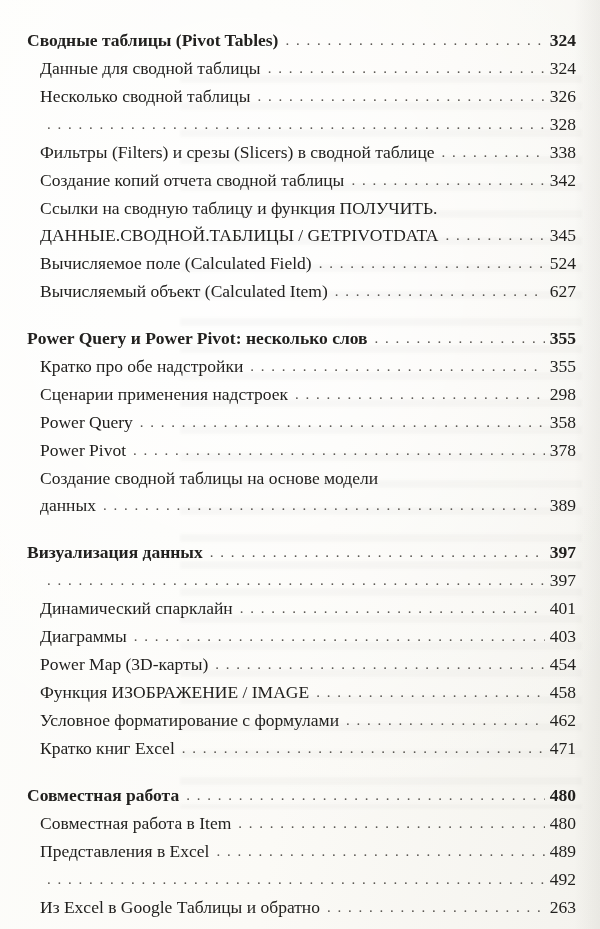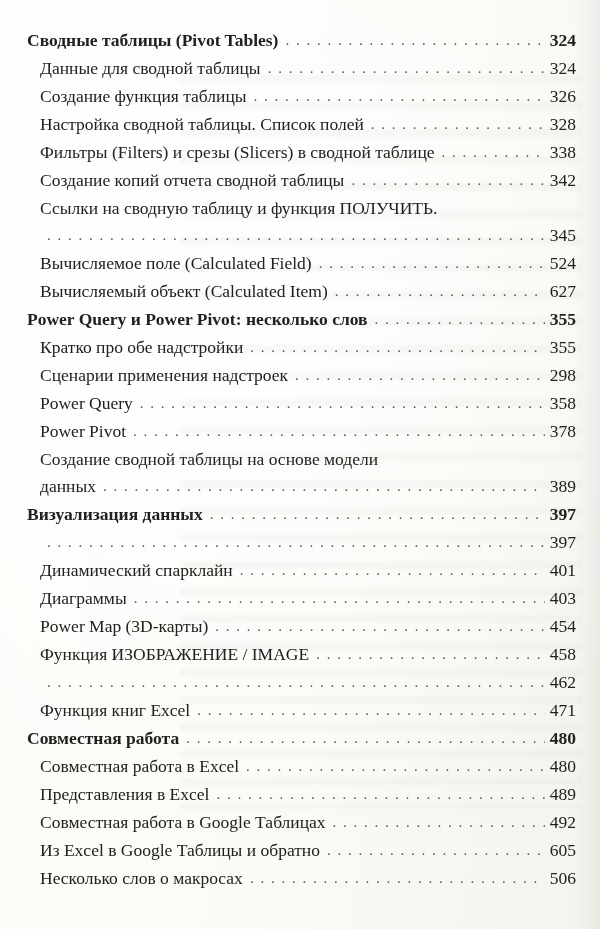--- a/index.html
+++ b/index.html
@@ -34,21 +34,21 @@
     opacity: 0.055;
     filter: blur(1.2px);
     pointer-events: none;
   }
   .edge-shade {
     position: absolute; top: 0; right: 0; bottom: 0; width: 26px; z-index: 1;
     background: linear-gradient(90deg, rgba(0,0,0,0) 0%, rgba(60,55,45,0.06) 100%);
     pointer-events: none;
   }
   .toc { position: relative; z-index: 2; }
-  .toc-section + .toc-section { }
+  .toc-section + .toc-section { margin-top: 19px; }
   .toc-entry {
     padding-left: 13px;
     font-size: 17.5px;
     line-height: 27px;
     font-weight: normal;
   }
   .toc-entry.heading {
     padding-left: 0;
     font-weight: bold;
   }
@@ -86,28 +86,27 @@
         </div>
         <div class="toc-entry">
           <div class="entry-line leaderline">
             <span class="title">Данные для сводной таблицы</span>
             <span class="leader" aria-hidden="true">.&nbsp;.&nbsp;.&nbsp;.&nbsp;.&nbsp;.&nbsp;.&nbsp;.&nbsp;.&nbsp;.&nbsp;.&nbsp;.&nbsp;.&nbsp;.&nbsp;.&nbsp;.&nbsp;.&nbsp;.&nbsp;.&nbsp;.&nbsp;.&nbsp;.&nbsp;.&nbsp;.&nbsp;.&nbsp;.&nbsp;.&nbsp;.&nbsp;.&nbsp;.&nbsp;.&nbsp;.&nbsp;.&nbsp;.&nbsp;.&nbsp;.&nbsp;.&nbsp;.&nbsp;.&nbsp;.&nbsp;.&nbsp;.&nbsp;.&nbsp;.&nbsp;.&nbsp;.&nbsp;.&nbsp;.&nbsp;.&nbsp;.&nbsp;.&nbsp;.&nbsp;.&nbsp;.&nbsp;.&nbsp;.&nbsp;.&nbsp;.&nbsp;.&nbsp;.&nbsp;.&nbsp;.&nbsp;.&nbsp;.&nbsp;.&nbsp;.&nbsp;.&nbsp;.&nbsp;.&nbsp;.&nbsp;.&nbsp;.&nbsp;.&nbsp;.&nbsp;.&nbsp;.&nbsp;.&nbsp;.&nbsp;.&nbsp;.&nbsp;.&nbsp;.&nbsp;.&nbsp;.&nbsp;.&nbsp;.&nbsp;.&nbsp;.&nbsp;.&nbsp;.&nbsp;.&nbsp;.&nbsp;.&nbsp;.&nbsp;.&nbsp;.&nbsp;.&nbsp;.&nbsp;.&nbsp;.&nbsp;.&nbsp;.&nbsp;.&nbsp;.&nbsp;.&nbsp;.&nbsp;.&nbsp;.&nbsp;.&nbsp;.&nbsp;.&nbsp;.&nbsp;.&nbsp;.&nbsp;.&nbsp;.&nbsp;.&nbsp;.&nbsp;.&nbsp;.&nbsp;</span>
             <span class="pagenum">324</span>
           </div>
         </div>
         <div class="toc-entry">
           <div class="entry-line leaderline">
-            <span class="title">Создание функция таблицы</span>
+            <span class="title">Несколько сводной таблицы</span>
             <span class="leader" aria-hidden="true">.&nbsp;.&nbsp;.&nbsp;.&nbsp;.&nbsp;.&nbsp;.&nbsp;.&nbsp;.&nbsp;.&nbsp;.&nbsp;.&nbsp;.&nbsp;.&nbsp;.&nbsp;.&nbsp;.&nbsp;.&nbsp;.&nbsp;.&nbsp;.&nbsp;.&nbsp;.&nbsp;.&nbsp;.&nbsp;.&nbsp;.&nbsp;.&nbsp;.&nbsp;.&nbsp;.&nbsp;.&nbsp;.&nbsp;.&nbsp;.&nbsp;.&nbsp;.&nbsp;.&nbsp;.&nbsp;.&nbsp;.&nbsp;.&nbsp;.&nbsp;.&nbsp;.&nbsp;.&nbsp;.&nbsp;.&nbsp;.&nbsp;.&nbsp;.&nbsp;.&nbsp;.&nbsp;.&nbsp;.&nbsp;.&nbsp;.&nbsp;.&nbsp;.&nbsp;.&nbsp;.&nbsp;.&nbsp;.&nbsp;.&nbsp;.&nbsp;.&nbsp;.&nbsp;.&nbsp;.&nbsp;.&nbsp;.&nbsp;.&nbsp;.&nbsp;.&nbsp;.&nbsp;.&nbsp;.&nbsp;.&nbsp;.&nbsp;.&nbsp;.&nbsp;.&nbsp;.&nbsp;.&nbsp;.&nbsp;.&nbsp;.&nbsp;.&nbsp;.&nbsp;.&nbsp;.&nbsp;.&nbsp;.&nbsp;.&nbsp;.&nbsp;.&nbsp;.&nbsp;.&nbsp;.&nbsp;.&nbsp;.&nbsp;.&nbsp;.&nbsp;.&nbsp;.&nbsp;.&nbsp;.&nbsp;.&nbsp;.&nbsp;.&nbsp;.&nbsp;.&nbsp;.&nbsp;.&nbsp;.&nbsp;.&nbsp;.&nbsp;.&nbsp;.&nbsp;.&nbsp;</span>
             <span class="pagenum">326</span>
           </div>
         </div>
         <div class="toc-entry">
           <div class="entry-line leaderline">
-            <span class="title">Настройка сводной таблицы. Список полей</span>
             <span class="leader" aria-hidden="true">.&nbsp;.&nbsp;.&nbsp;.&nbsp;.&nbsp;.&nbsp;.&nbsp;.&nbsp;.&nbsp;.&nbsp;.&nbsp;.&nbsp;.&nbsp;.&nbsp;.&nbsp;.&nbsp;.&nbsp;.&nbsp;.&nbsp;.&nbsp;.&nbsp;.&nbsp;.&nbsp;.&nbsp;.&nbsp;.&nbsp;.&nbsp;.&nbsp;.&nbsp;.&nbsp;.&nbsp;.&nbsp;.&nbsp;.&nbsp;.&nbsp;.&nbsp;.&nbsp;.&nbsp;.&nbsp;.&nbsp;.&nbsp;.&nbsp;.&nbsp;.&nbsp;.&nbsp;.&nbsp;.&nbsp;.&nbsp;.&nbsp;.&nbsp;.&nbsp;.&nbsp;.&nbsp;.&nbsp;.&nbsp;.&nbsp;.&nbsp;.&nbsp;.&nbsp;.&nbsp;.&nbsp;.&nbsp;.&nbsp;.&nbsp;.&nbsp;.&nbsp;.&nbsp;.&nbsp;.&nbsp;.&nbsp;.&nbsp;.&nbsp;.&nbsp;.&nbsp;.&nbsp;.&nbsp;.&nbsp;.&nbsp;.&nbsp;.&nbsp;.&nbsp;.&nbsp;.&nbsp;.&nbsp;.&nbsp;.&nbsp;.&nbsp;.&nbsp;.&nbsp;.&nbsp;.&nbsp;.&nbsp;.&nbsp;.&nbsp;.&nbsp;.&nbsp;.&nbsp;.&nbsp;.&nbsp;.&nbsp;.&nbsp;.&nbsp;.&nbsp;.&nbsp;.&nbsp;.&nbsp;.&nbsp;.&nbsp;.&nbsp;.&nbsp;.&nbsp;.&nbsp;.&nbsp;.&nbsp;.&nbsp;.&nbsp;.&nbsp;.&nbsp;.&nbsp;.&nbsp;</span>
             <span class="pagenum">328</span>
           </div>
         </div>
         <div class="toc-entry">
           <div class="entry-line leaderline">
             <span class="title">Фильтры (Filters) и срезы (Slicers) в сводной таблице</span>
             <span class="leader" aria-hidden="true">.&nbsp;.&nbsp;.&nbsp;.&nbsp;.&nbsp;.&nbsp;.&nbsp;.&nbsp;.&nbsp;.&nbsp;.&nbsp;.&nbsp;.&nbsp;.&nbsp;.&nbsp;.&nbsp;.&nbsp;.&nbsp;.&nbsp;.&nbsp;.&nbsp;.&nbsp;.&nbsp;.&nbsp;.&nbsp;.&nbsp;.&nbsp;.&nbsp;.&nbsp;.&nbsp;.&nbsp;.&nbsp;.&nbsp;.&nbsp;.&nbsp;.&nbsp;.&nbsp;.&nbsp;.&nbsp;.&nbsp;.&nbsp;.&nbsp;.&nbsp;.&nbsp;.&nbsp;.&nbsp;.&nbsp;.&nbsp;.&nbsp;.&nbsp;.&nbsp;.&nbsp;.&nbsp;.&nbsp;.&nbsp;.&nbsp;.&nbsp;.&nbsp;.&nbsp;.&nbsp;.&nbsp;.&nbsp;.&nbsp;.&nbsp;.&nbsp;.&nbsp;.&nbsp;.&nbsp;.&nbsp;.&nbsp;.&nbsp;.&nbsp;.&nbsp;.&nbsp;.&nbsp;.&nbsp;.&nbsp;.&nbsp;.&nbsp;.&nbsp;.&nbsp;.&nbsp;.&nbsp;.&nbsp;.&nbsp;.&nbsp;.&nbsp;.&nbsp;.&nbsp;.&nbsp;.&nbsp;.&nbsp;.&nbsp;.&nbsp;.&nbsp;.&nbsp;.&nbsp;.&nbsp;.&nbsp;.&nbsp;.&nbsp;.&nbsp;.&nbsp;.&nbsp;.&nbsp;.&nbsp;.&nbsp;.&nbsp;.&nbsp;.&nbsp;.&nbsp;.&nbsp;.&nbsp;.&nbsp;.&nbsp;.&nbsp;.&nbsp;.&nbsp;.&nbsp;.&nbsp;</span>
             <span class="pagenum">338</span>
           </div>
@@ -115,20 +114,21 @@
         <div class="toc-entry">
           <div class="entry-line leaderline">
             <span class="title">Создание копий отчета сводной таблицы</span>
             <span class="leader" aria-hidden="true">.&nbsp;.&nbsp;.&nbsp;.&nbsp;.&nbsp;.&nbsp;.&nbsp;.&nbsp;.&nbsp;.&nbsp;.&nbsp;.&nbsp;.&nbsp;.&nbsp;.&nbsp;.&nbsp;.&nbsp;.&nbsp;.&nbsp;.&nbsp;.&nbsp;.&nbsp;.&nbsp;.&nbsp;.&nbsp;.&nbsp;.&nbsp;.&nbsp;.&nbsp;.&nbsp;.&nbsp;.&nbsp;.&nbsp;.&nbsp;.&nbsp;.&nbsp;.&nbsp;.&nbsp;.&nbsp;.&nbsp;.&nbsp;.&nbsp;.&nbsp;.&nbsp;.&nbsp;.&nbsp;.&nbsp;.&nbsp;.&nbsp;.&nbsp;.&nbsp;.&nbsp;.&nbsp;.&nbsp;.&nbsp;.&nbsp;.&nbsp;.&nbsp;.&nbsp;.&nbsp;.&nbsp;.&nbsp;.&nbsp;.&nbsp;.&nbsp;.&nbsp;.&nbsp;.&nbsp;.&nbsp;.&nbsp;.&nbsp;.&nbsp;.&nbsp;.&nbsp;.&nbsp;.&nbsp;.&nbsp;.&nbsp;.&nbsp;.&nbsp;.&nbsp;.&nbsp;.&nbsp;.&nbsp;.&nbsp;.&nbsp;.&nbsp;.&nbsp;.&nbsp;.&nbsp;.&nbsp;.&nbsp;.&nbsp;.&nbsp;.&nbsp;.&nbsp;.&nbsp;.&nbsp;.&nbsp;.&nbsp;.&nbsp;.&nbsp;.&nbsp;.&nbsp;.&nbsp;.&nbsp;.&nbsp;.&nbsp;.&nbsp;.&nbsp;.&nbsp;.&nbsp;.&nbsp;.&nbsp;.&nbsp;.&nbsp;.&nbsp;.&nbsp;.&nbsp;.&nbsp;</span>
             <span class="pagenum">342</span>
           </div>
         </div>
         <div class="toc-entry">
           <div class="entry-line"><span class="title">Ссылки на сводную таблицу и функция ПОЛУЧИТЬ.</span></div>
           <div class="entry-line leaderline">
+            <span class="title">ДАННЫЕ.СВОДНОЙ.ТАБЛИЦЫ / GETPIVOTDATA</span>
             <span class="leader" aria-hidden="true">.&nbsp;.&nbsp;.&nbsp;.&nbsp;.&nbsp;.&nbsp;.&nbsp;.&nbsp;.&nbsp;.&nbsp;.&nbsp;.&nbsp;.&nbsp;.&nbsp;.&nbsp;.&nbsp;.&nbsp;.&nbsp;.&nbsp;.&nbsp;.&nbsp;.&nbsp;.&nbsp;.&nbsp;.&nbsp;.&nbsp;.&nbsp;.&nbsp;.&nbsp;.&nbsp;.&nbsp;.&nbsp;.&nbsp;.&nbsp;.&nbsp;.&nbsp;.&nbsp;.&nbsp;.&nbsp;.&nbsp;.&nbsp;.&nbsp;.&nbsp;.&nbsp;.&nbsp;.&nbsp;.&nbsp;.&nbsp;.&nbsp;.&nbsp;.&nbsp;.&nbsp;.&nbsp;.&nbsp;.&nbsp;.&nbsp;.&nbsp;.&nbsp;.&nbsp;.&nbsp;.&nbsp;.&nbsp;.&nbsp;.&nbsp;.&nbsp;.&nbsp;.&nbsp;.&nbsp;.&nbsp;.&nbsp;.&nbsp;.&nbsp;.&nbsp;.&nbsp;.&nbsp;.&nbsp;.&nbsp;.&nbsp;.&nbsp;.&nbsp;.&nbsp;.&nbsp;.&nbsp;.&nbsp;.&nbsp;.&nbsp;.&nbsp;.&nbsp;.&nbsp;.&nbsp;.&nbsp;.&nbsp;.&nbsp;.&nbsp;.&nbsp;.&nbsp;.&nbsp;.&nbsp;.&nbsp;.&nbsp;.&nbsp;.&nbsp;.&nbsp;.&nbsp;.&nbsp;.&nbsp;.&nbsp;.&nbsp;.&nbsp;.&nbsp;.&nbsp;.&nbsp;.&nbsp;.&nbsp;.&nbsp;.&nbsp;.&nbsp;.&nbsp;.&nbsp;.&nbsp;</span>
             <span class="pagenum">345</span>
           </div>
         </div>
         <div class="toc-entry">
           <div class="entry-line leaderline">
             <span class="title">Вычисляемое поле (Calculated Field)</span>
             <span class="leader" aria-hidden="true">.&nbsp;.&nbsp;.&nbsp;.&nbsp;.&nbsp;.&nbsp;.&nbsp;.&nbsp;.&nbsp;.&nbsp;.&nbsp;.&nbsp;.&nbsp;.&nbsp;.&nbsp;.&nbsp;.&nbsp;.&nbsp;.&nbsp;.&nbsp;.&nbsp;.&nbsp;.&nbsp;.&nbsp;.&nbsp;.&nbsp;.&nbsp;.&nbsp;.&nbsp;.&nbsp;.&nbsp;.&nbsp;.&nbsp;.&nbsp;.&nbsp;.&nbsp;.&nbsp;.&nbsp;.&nbsp;.&nbsp;.&nbsp;.&nbsp;.&nbsp;.&nbsp;.&nbsp;.&nbsp;.&nbsp;.&nbsp;.&nbsp;.&nbsp;.&nbsp;.&nbsp;.&nbsp;.&nbsp;.&nbsp;.&nbsp;.&nbsp;.&nbsp;.&nbsp;.&nbsp;.&nbsp;.&nbsp;.&nbsp;.&nbsp;.&nbsp;.&nbsp;.&nbsp;.&nbsp;.&nbsp;.&nbsp;.&nbsp;.&nbsp;.&nbsp;.&nbsp;.&nbsp;.&nbsp;.&nbsp;.&nbsp;.&nbsp;.&nbsp;.&nbsp;.&nbsp;.&nbsp;.&nbsp;.&nbsp;.&nbsp;.&nbsp;.&nbsp;.&nbsp;.&nbsp;.&nbsp;.&nbsp;.&nbsp;.&nbsp;.&nbsp;.&nbsp;.&nbsp;.&nbsp;.&nbsp;.&nbsp;.&nbsp;.&nbsp;.&nbsp;.&nbsp;.&nbsp;.&nbsp;.&nbsp;.&nbsp;.&nbsp;.&nbsp;.&nbsp;.&nbsp;.&nbsp;.&nbsp;.&nbsp;.&nbsp;.&nbsp;.&nbsp;.&nbsp;.&nbsp;</span>
             <span class="pagenum">524</span>
           </div>
@@ -223,66 +223,66 @@
         </div>
         <div class="toc-entry">
           <div class="entry-line leaderline">
             <span class="title">Функция ИЗОБРАЖЕНИЕ / IMAGE</span>
             <span class="leader" aria-hidden="true">.&nbsp;.&nbsp;.&nbsp;.&nbsp;.&nbsp;.&nbsp;.&nbsp;.&nbsp;.&nbsp;.&nbsp;.&nbsp;.&nbsp;.&nbsp;.&nbsp;.&nbsp;.&nbsp;.&nbsp;.&nbsp;.&nbsp;.&nbsp;.&nbsp;.&nbsp;.&nbsp;.&nbsp;.&nbsp;.&nbsp;.&nbsp;.&nbsp;.&nbsp;.&nbsp;.&nbsp;.&nbsp;.&nbsp;.&nbsp;.&nbsp;.&nbsp;.&nbsp;.&nbsp;.&nbsp;.&nbsp;.&nbsp;.&nbsp;.&nbsp;.&nbsp;.&nbsp;.&nbsp;.&nbsp;.&nbsp;.&nbsp;.&nbsp;.&nbsp;.&nbsp;.&nbsp;.&nbsp;.&nbsp;.&nbsp;.&nbsp;.&nbsp;.&nbsp;.&nbsp;.&nbsp;.&nbsp;.&nbsp;.&nbsp;.&nbsp;.&nbsp;.&nbsp;.&nbsp;.&nbsp;.&nbsp;.&nbsp;.&nbsp;.&nbsp;.&nbsp;.&nbsp;.&nbsp;.&nbsp;.&nbsp;.&nbsp;.&nbsp;.&nbsp;.&nbsp;.&nbsp;.&nbsp;.&nbsp;.&nbsp;.&nbsp;.&nbsp;.&nbsp;.&nbsp;.&nbsp;.&nbsp;.&nbsp;.&nbsp;.&nbsp;.&nbsp;.&nbsp;.&nbsp;.&nbsp;.&nbsp;.&nbsp;.&nbsp;.&nbsp;.&nbsp;.&nbsp;.&nbsp;.&nbsp;.&nbsp;.&nbsp;.&nbsp;.&nbsp;.&nbsp;.&nbsp;.&nbsp;.&nbsp;.&nbsp;.&nbsp;.&nbsp;.&nbsp;.&nbsp;</span>
             <span class="pagenum">458</span>
           </div>
         </div>
         <div class="toc-entry">
           <div class="entry-line leaderline">
+            <span class="title">Условное форматирование с формулами</span>
             <span class="leader" aria-hidden="true">.&nbsp;.&nbsp;.&nbsp;.&nbsp;.&nbsp;.&nbsp;.&nbsp;.&nbsp;.&nbsp;.&nbsp;.&nbsp;.&nbsp;.&nbsp;.&nbsp;.&nbsp;.&nbsp;.&nbsp;.&nbsp;.&nbsp;.&nbsp;.&nbsp;.&nbsp;.&nbsp;.&nbsp;.&nbsp;.&nbsp;.&nbsp;.&nbsp;.&nbsp;.&nbsp;.&nbsp;.&nbsp;.&nbsp;.&nbsp;.&nbsp;.&nbsp;.&nbsp;.&nbsp;.&nbsp;.&nbsp;.&nbsp;.&nbsp;.&nbsp;.&nbsp;.&nbsp;.&nbsp;.&nbsp;.&nbsp;.&nbsp;.&nbsp;.&nbsp;.&nbsp;.&nbsp;.&nbsp;.&nbsp;.&nbsp;.&nbsp;.&nbsp;.&nbsp;.&nbsp;.&nbsp;.&nbsp;.&nbsp;.&nbsp;.&nbsp;.&nbsp;.&nbsp;.&nbsp;.&nbsp;.&nbsp;.&nbsp;.&nbsp;.&nbsp;.&nbsp;.&nbsp;.&nbsp;.&nbsp;.&nbsp;.&nbsp;.&nbsp;.&nbsp;.&nbsp;.&nbsp;.&nbsp;.&nbsp;.&nbsp;.&nbsp;.&nbsp;.&nbsp;.&nbsp;.&nbsp;.&nbsp;.&nbsp;.&nbsp;.&nbsp;.&nbsp;.&nbsp;.&nbsp;.&nbsp;.&nbsp;.&nbsp;.&nbsp;.&nbsp;.&nbsp;.&nbsp;.&nbsp;.&nbsp;.&nbsp;.&nbsp;.&nbsp;.&nbsp;.&nbsp;.&nbsp;.&nbsp;.&nbsp;.&nbsp;.&nbsp;.&nbsp;.&nbsp;.&nbsp;</span>
             <span class="pagenum">462</span>
           </div>
         </div>
         <div class="toc-entry">
           <div class="entry-line leaderline">
-            <span class="title">Функция книг Excel</span>
+            <span class="title">Кратко книг Excel</span>
             <span class="leader" aria-hidden="true">.&nbsp;.&nbsp;.&nbsp;.&nbsp;.&nbsp;.&nbsp;.&nbsp;.&nbsp;.&nbsp;.&nbsp;.&nbsp;.&nbsp;.&nbsp;.&nbsp;.&nbsp;.&nbsp;.&nbsp;.&nbsp;.&nbsp;.&nbsp;.&nbsp;.&nbsp;.&nbsp;.&nbsp;.&nbsp;.&nbsp;.&nbsp;.&nbsp;.&nbsp;.&nbsp;.&nbsp;.&nbsp;.&nbsp;.&nbsp;.&nbsp;.&nbsp;.&nbsp;.&nbsp;.&nbsp;.&nbsp;.&nbsp;.&nbsp;.&nbsp;.&nbsp;.&nbsp;.&nbsp;.&nbsp;.&nbsp;.&nbsp;.&nbsp;.&nbsp;.&nbsp;.&nbsp;.&nbsp;.&nbsp;.&nbsp;.&nbsp;.&nbsp;.&nbsp;.&nbsp;.&nbsp;.&nbsp;.&nbsp;.&nbsp;.&nbsp;.&nbsp;.&nbsp;.&nbsp;.&nbsp;.&nbsp;.&nbsp;.&nbsp;.&nbsp;.&nbsp;.&nbsp;.&nbsp;.&nbsp;.&nbsp;.&nbsp;.&nbsp;.&nbsp;.&nbsp;.&nbsp;.&nbsp;.&nbsp;.&nbsp;.&nbsp;.&nbsp;.&nbsp;.&nbsp;.&nbsp;.&nbsp;.&nbsp;.&nbsp;.&nbsp;.&nbsp;.&nbsp;.&nbsp;.&nbsp;.&nbsp;.&nbsp;.&nbsp;.&nbsp;.&nbsp;.&nbsp;.&nbsp;.&nbsp;.&nbsp;.&nbsp;.&nbsp;.&nbsp;.&nbsp;.&nbsp;.&nbsp;.&nbsp;.&nbsp;.&nbsp;.&nbsp;.&nbsp;.&nbsp;</span>
             <span class="pagenum">471</span>
           </div>
         </div>
       </div>
       <div class="toc-section">
         <div class="toc-entry heading">
           <div class="entry-line leaderline">
             <span class="title">Совместная работа</span>
             <span class="leader" aria-hidden="true">.&nbsp;.&nbsp;.&nbsp;.&nbsp;.&nbsp;.&nbsp;.&nbsp;.&nbsp;.&nbsp;.&nbsp;.&nbsp;.&nbsp;.&nbsp;.&nbsp;.&nbsp;.&nbsp;.&nbsp;.&nbsp;.&nbsp;.&nbsp;.&nbsp;.&nbsp;.&nbsp;.&nbsp;.&nbsp;.&nbsp;.&nbsp;.&nbsp;.&nbsp;.&nbsp;.&nbsp;.&nbsp;.&nbsp;.&nbsp;.&nbsp;.&nbsp;.&nbsp;.&nbsp;.&nbsp;.&nbsp;.&nbsp;.&nbsp;.&nbsp;.&nbsp;.&nbsp;.&nbsp;.&nbsp;.&nbsp;.&nbsp;.&nbsp;.&nbsp;.&nbsp;.&nbsp;.&nbsp;.&nbsp;.&nbsp;.&nbsp;.&nbsp;.&nbsp;.&nbsp;.&nbsp;.&nbsp;.&nbsp;.&nbsp;.&nbsp;.&nbsp;.&nbsp;.&nbsp;.&nbsp;.&nbsp;.&nbsp;.&nbsp;.&nbsp;.&nbsp;.&nbsp;.&nbsp;.&nbsp;.&nbsp;.&nbsp;.&nbsp;.&nbsp;.&nbsp;.&nbsp;.&nbsp;.&nbsp;.&nbsp;.&nbsp;.&nbsp;.&nbsp;.&nbsp;.&nbsp;.&nbsp;.&nbsp;.&nbsp;.&nbsp;.&nbsp;.&nbsp;.&nbsp;.&nbsp;.&nbsp;.&nbsp;.&nbsp;.&nbsp;.&nbsp;.&nbsp;.&nbsp;.&nbsp;.&nbsp;.&nbsp;.&nbsp;.&nbsp;.&nbsp;.&nbsp;.&nbsp;.&nbsp;.&nbsp;.&nbsp;.&nbsp;.&nbsp;.&nbsp;</span>
             <span class="pagenum">480</span>
           </div>
         </div>
         <div class="toc-entry">
           <div class="entry-line leaderline">
-            <span class="title">Совместная работа в Excel</span>
+            <span class="title">Совместная работа в Item</span>
             <span class="leader" aria-hidden="true">.&nbsp;.&nbsp;.&nbsp;.&nbsp;.&nbsp;.&nbsp;.&nbsp;.&nbsp;.&nbsp;.&nbsp;.&nbsp;.&nbsp;.&nbsp;.&nbsp;.&nbsp;.&nbsp;.&nbsp;.&nbsp;.&nbsp;.&nbsp;.&nbsp;.&nbsp;.&nbsp;.&nbsp;.&nbsp;.&nbsp;.&nbsp;.&nbsp;.&nbsp;.&nbsp;.&nbsp;.&nbsp;.&nbsp;.&nbsp;.&nbsp;.&nbsp;.&nbsp;.&nbsp;.&nbsp;.&nbsp;.&nbsp;.&nbsp;.&nbsp;.&nbsp;.&nbsp;.&nbsp;.&nbsp;.&nbsp;.&nbsp;.&nbsp;.&nbsp;.&nbsp;.&nbsp;.&nbsp;.&nbsp;.&nbsp;.&nbsp;.&nbsp;.&nbsp;.&nbsp;.&nbsp;.&nbsp;.&nbsp;.&nbsp;.&nbsp;.&nbsp;.&nbsp;.&nbsp;.&nbsp;.&nbsp;.&nbsp;.&nbsp;.&nbsp;.&nbsp;.&nbsp;.&nbsp;.&nbsp;.&nbsp;.&nbsp;.&nbsp;.&nbsp;.&nbsp;.&nbsp;.&nbsp;.&nbsp;.&nbsp;.&nbsp;.&nbsp;.&nbsp;.&nbsp;.&nbsp;.&nbsp;.&nbsp;.&nbsp;.&nbsp;.&nbsp;.&nbsp;.&nbsp;.&nbsp;.&nbsp;.&nbsp;.&nbsp;.&nbsp;.&nbsp;.&nbsp;.&nbsp;.&nbsp;.&nbsp;.&nbsp;.&nbsp;.&nbsp;.&nbsp;.&nbsp;.&nbsp;.&nbsp;.&nbsp;.&nbsp;.&nbsp;.&nbsp;.&nbsp;</span>
             <span class="pagenum">480</span>
           </div>
         </div>
         <div class="toc-entry">
           <div class="entry-line leaderline">
             <span class="title">Представления в Excel</span>
             <span class="leader" aria-hidden="true">.&nbsp;.&nbsp;.&nbsp;.&nbsp;.&nbsp;.&nbsp;.&nbsp;.&nbsp;.&nbsp;.&nbsp;.&nbsp;.&nbsp;.&nbsp;.&nbsp;.&nbsp;.&nbsp;.&nbsp;.&nbsp;.&nbsp;.&nbsp;.&nbsp;.&nbsp;.&nbsp;.&nbsp;.&nbsp;.&nbsp;.&nbsp;.&nbsp;.&nbsp;.&nbsp;.&nbsp;.&nbsp;.&nbsp;.&nbsp;.&nbsp;.&nbsp;.&nbsp;.&nbsp;.&nbsp;.&nbsp;.&nbsp;.&nbsp;.&nbsp;.&nbsp;.&nbsp;.&nbsp;.&nbsp;.&nbsp;.&nbsp;.&nbsp;.&nbsp;.&nbsp;.&nbsp;.&nbsp;.&nbsp;.&nbsp;.&nbsp;.&nbsp;.&nbsp;.&nbsp;.&nbsp;.&nbsp;.&nbsp;.&nbsp;.&nbsp;.&nbsp;.&nbsp;.&nbsp;.&nbsp;.&nbsp;.&nbsp;.&nbsp;.&nbsp;.&nbsp;.&nbsp;.&nbsp;.&nbsp;.&nbsp;.&nbsp;.&nbsp;.&nbsp;.&nbsp;.&nbsp;.&nbsp;.&nbsp;.&nbsp;.&nbsp;.&nbsp;.&nbsp;.&nbsp;.&nbsp;.&nbsp;.&nbsp;.&nbsp;.&nbsp;.&nbsp;.&nbsp;.&nbsp;.&nbsp;.&nbsp;.&nbsp;.&nbsp;.&nbsp;.&nbsp;.&nbsp;.&nbsp;.&nbsp;.&nbsp;.&nbsp;.&nbsp;.&nbsp;.&nbsp;.&nbsp;.&nbsp;.&nbsp;.&nbsp;.&nbsp;.&nbsp;.&nbsp;.&nbsp;</span>
             <span class="pagenum">489</span>
           </div>
         </div>
         <div class="toc-entry">
           <div class="entry-line leaderline">
-            <span class="title">Совместная работа в Google Таблицах</span>
             <span class="leader" aria-hidden="true">.&nbsp;.&nbsp;.&nbsp;.&nbsp;.&nbsp;.&nbsp;.&nbsp;.&nbsp;.&nbsp;.&nbsp;.&nbsp;.&nbsp;.&nbsp;.&nbsp;.&nbsp;.&nbsp;.&nbsp;.&nbsp;.&nbsp;.&nbsp;.&nbsp;.&nbsp;.&nbsp;.&nbsp;.&nbsp;.&nbsp;.&nbsp;.&nbsp;.&nbsp;.&nbsp;.&nbsp;.&nbsp;.&nbsp;.&nbsp;.&nbsp;.&nbsp;.&nbsp;.&nbsp;.&nbsp;.&nbsp;.&nbsp;.&nbsp;.&nbsp;.&nbsp;.&nbsp;.&nbsp;.&nbsp;.&nbsp;.&nbsp;.&nbsp;.&nbsp;.&nbsp;.&nbsp;.&nbsp;.&nbsp;.&nbsp;.&nbsp;.&nbsp;.&nbsp;.&nbsp;.&nbsp;.&nbsp;.&nbsp;.&nbsp;.&nbsp;.&nbsp;.&nbsp;.&nbsp;.&nbsp;.&nbsp;.&nbsp;.&nbsp;.&nbsp;.&nbsp;.&nbsp;.&nbsp;.&nbsp;.&nbsp;.&nbsp;.&nbsp;.&nbsp;.&nbsp;.&nbsp;.&nbsp;.&nbsp;.&nbsp;.&nbsp;.&nbsp;.&nbsp;.&nbsp;.&nbsp;.&nbsp;.&nbsp;.&nbsp;.&nbsp;.&nbsp;.&nbsp;.&nbsp;.&nbsp;.&nbsp;.&nbsp;.&nbsp;.&nbsp;.&nbsp;.&nbsp;.&nbsp;.&nbsp;.&nbsp;.&nbsp;.&nbsp;.&nbsp;.&nbsp;.&nbsp;.&nbsp;.&nbsp;.&nbsp;.&nbsp;.&nbsp;.&nbsp;.&nbsp;</span>
             <span class="pagenum">492</span>
           </div>
         </div>
         <div class="toc-entry">
           <div class="entry-line leaderline">
             <span class="title">Из Excel в Google Таблицы и обратно</span>
             <span class="leader" aria-hidden="true">.&nbsp;.&nbsp;.&nbsp;.&nbsp;.&nbsp;.&nbsp;.&nbsp;.&nbsp;.&nbsp;.&nbsp;.&nbsp;.&nbsp;.&nbsp;.&nbsp;.&nbsp;.&nbsp;.&nbsp;.&nbsp;.&nbsp;.&nbsp;.&nbsp;.&nbsp;.&nbsp;.&nbsp;.&nbsp;.&nbsp;.&nbsp;.&nbsp;.&nbsp;.&nbsp;.&nbsp;.&nbsp;.&nbsp;.&nbsp;.&nbsp;.&nbsp;.&nbsp;.&nbsp;.&nbsp;.&nbsp;.&nbsp;.&nbsp;.&nbsp;.&nbsp;.&nbsp;.&nbsp;.&nbsp;.&nbsp;.&nbsp;.&nbsp;.&nbsp;.&nbsp;.&nbsp;.&nbsp;.&nbsp;.&nbsp;.&nbsp;.&nbsp;.&nbsp;.&nbsp;.&nbsp;.&nbsp;.&nbsp;.&nbsp;.&nbsp;.&nbsp;.&nbsp;.&nbsp;.&nbsp;.&nbsp;.&nbsp;.&nbsp;.&nbsp;.&nbsp;.&nbsp;.&nbsp;.&nbsp;.&nbsp;.&nbsp;.&nbsp;.&nbsp;.&nbsp;.&nbsp;.&nbsp;.&nbsp;.&nbsp;.&nbsp;.&nbsp;.&nbsp;.&nbsp;.&nbsp;.&nbsp;.&nbsp;.&nbsp;.&nbsp;.&nbsp;.&nbsp;.&nbsp;.&nbsp;.&nbsp;.&nbsp;.&nbsp;.&nbsp;.&nbsp;.&nbsp;.&nbsp;.&nbsp;.&nbsp;.&nbsp;.&nbsp;.&nbsp;.&nbsp;.&nbsp;.&nbsp;.&nbsp;.&nbsp;.&nbsp;.&nbsp;.&nbsp;.&nbsp;</span>
-            <span class="pagenum">605</span>
+            <span class="pagenum">263</span>
           </div>
         </div>
         <div class="toc-entry">
           <div class="entry-line leaderline">
             <span class="title">Несколько слов о макросах</span>
             <span class="leader" aria-hidden="true">.&nbsp;.&nbsp;.&nbsp;.&nbsp;.&nbsp;.&nbsp;.&nbsp;.&nbsp;.&nbsp;.&nbsp;.&nbsp;.&nbsp;.&nbsp;.&nbsp;.&nbsp;.&nbsp;.&nbsp;.&nbsp;.&nbsp;.&nbsp;.&nbsp;.&nbsp;.&nbsp;.&nbsp;.&nbsp;.&nbsp;.&nbsp;.&nbsp;.&nbsp;.&nbsp;.&nbsp;.&nbsp;.&nbsp;.&nbsp;.&nbsp;.&nbsp;.&nbsp;.&nbsp;.&nbsp;.&nbsp;.&nbsp;.&nbsp;.&nbsp;.&nbsp;.&nbsp;.&nbsp;.&nbsp;.&nbsp;.&nbsp;.&nbsp;.&nbsp;.&nbsp;.&nbsp;.&nbsp;.&nbsp;.&nbsp;.&nbsp;.&nbsp;.&nbsp;.&nbsp;.&nbsp;.&nbsp;.&nbsp;.&nbsp;.&nbsp;.&nbsp;.&nbsp;.&nbsp;.&nbsp;.&nbsp;.&nbsp;.&nbsp;.&nbsp;.&nbsp;.&nbsp;.&nbsp;.&nbsp;.&nbsp;.&nbsp;.&nbsp;.&nbsp;.&nbsp;.&nbsp;.&nbsp;.&nbsp;.&nbsp;.&nbsp;.&nbsp;.&nbsp;.&nbsp;.&nbsp;.&nbsp;.&nbsp;.&nbsp;.&nbsp;.&nbsp;.&nbsp;.&nbsp;.&nbsp;.&nbsp;.&nbsp;.&nbsp;.&nbsp;.&nbsp;.&nbsp;.&nbsp;.&nbsp;.&nbsp;.&nbsp;.&nbsp;.&nbsp;.&nbsp;.&nbsp;.&nbsp;.&nbsp;.&nbsp;.&nbsp;.&nbsp;.&nbsp;.&nbsp;</span>
             <span class="pagenum">506</span>
           </div>
         </div>
       </div>

